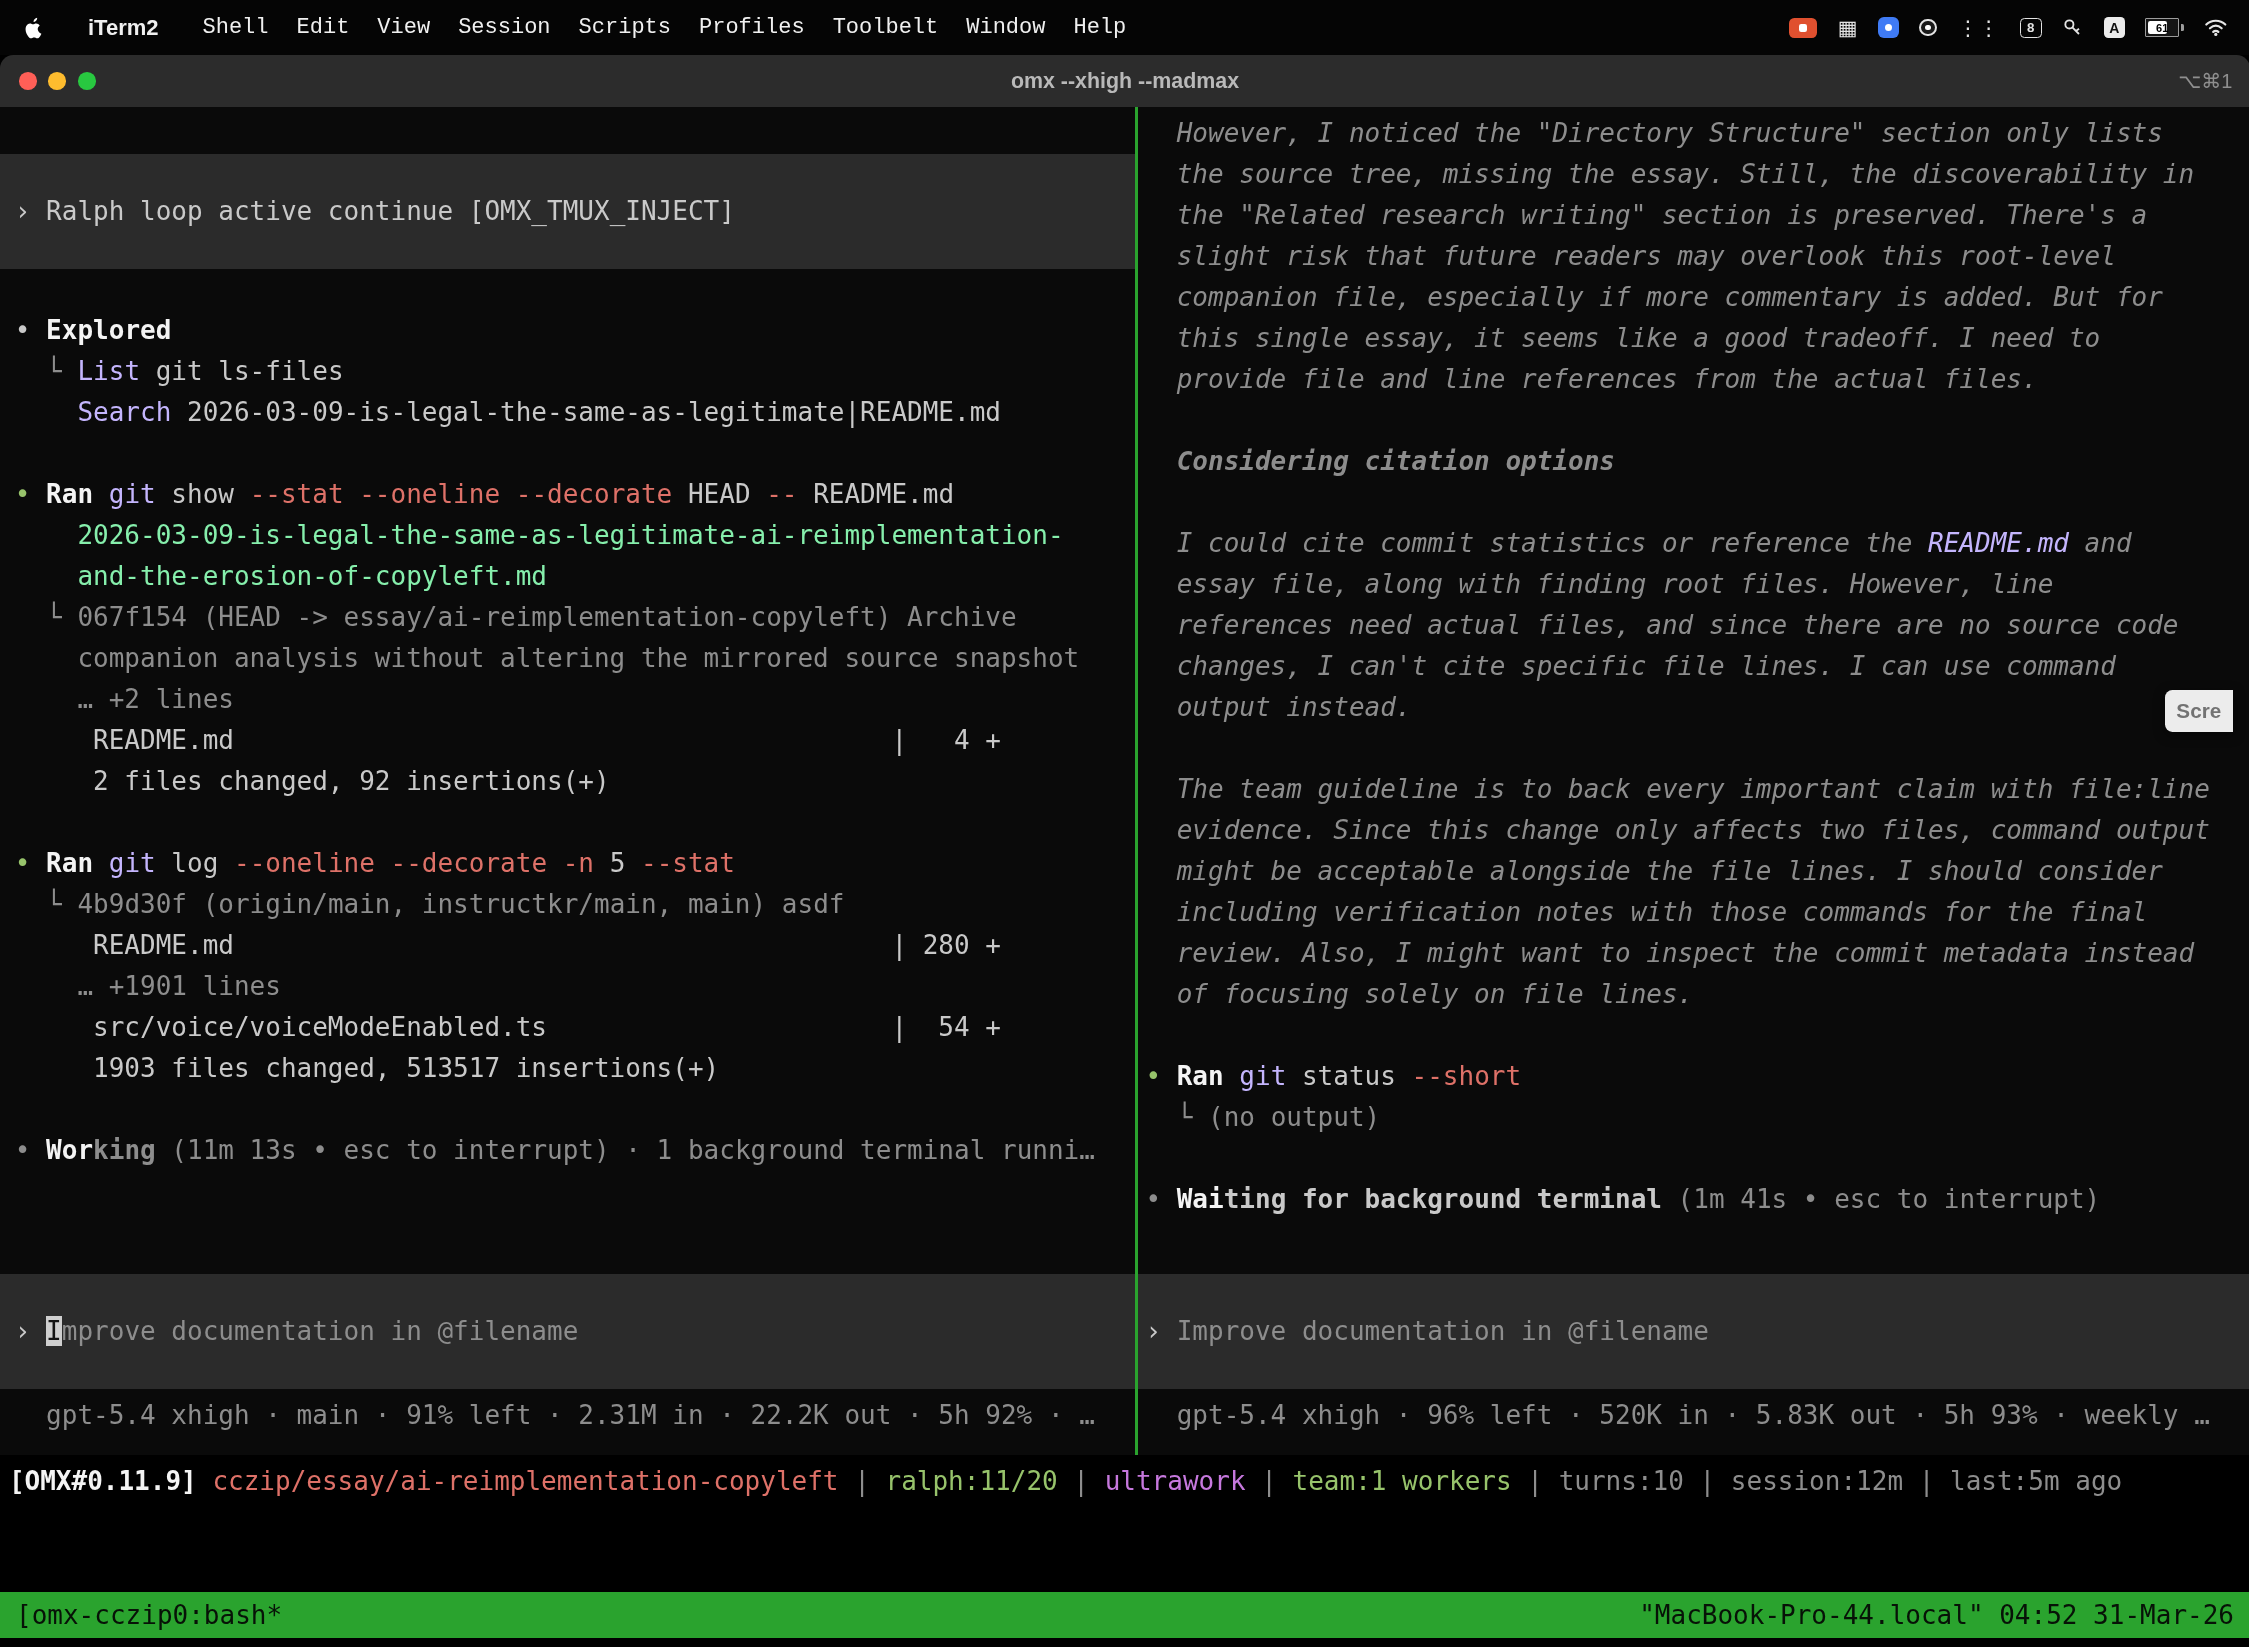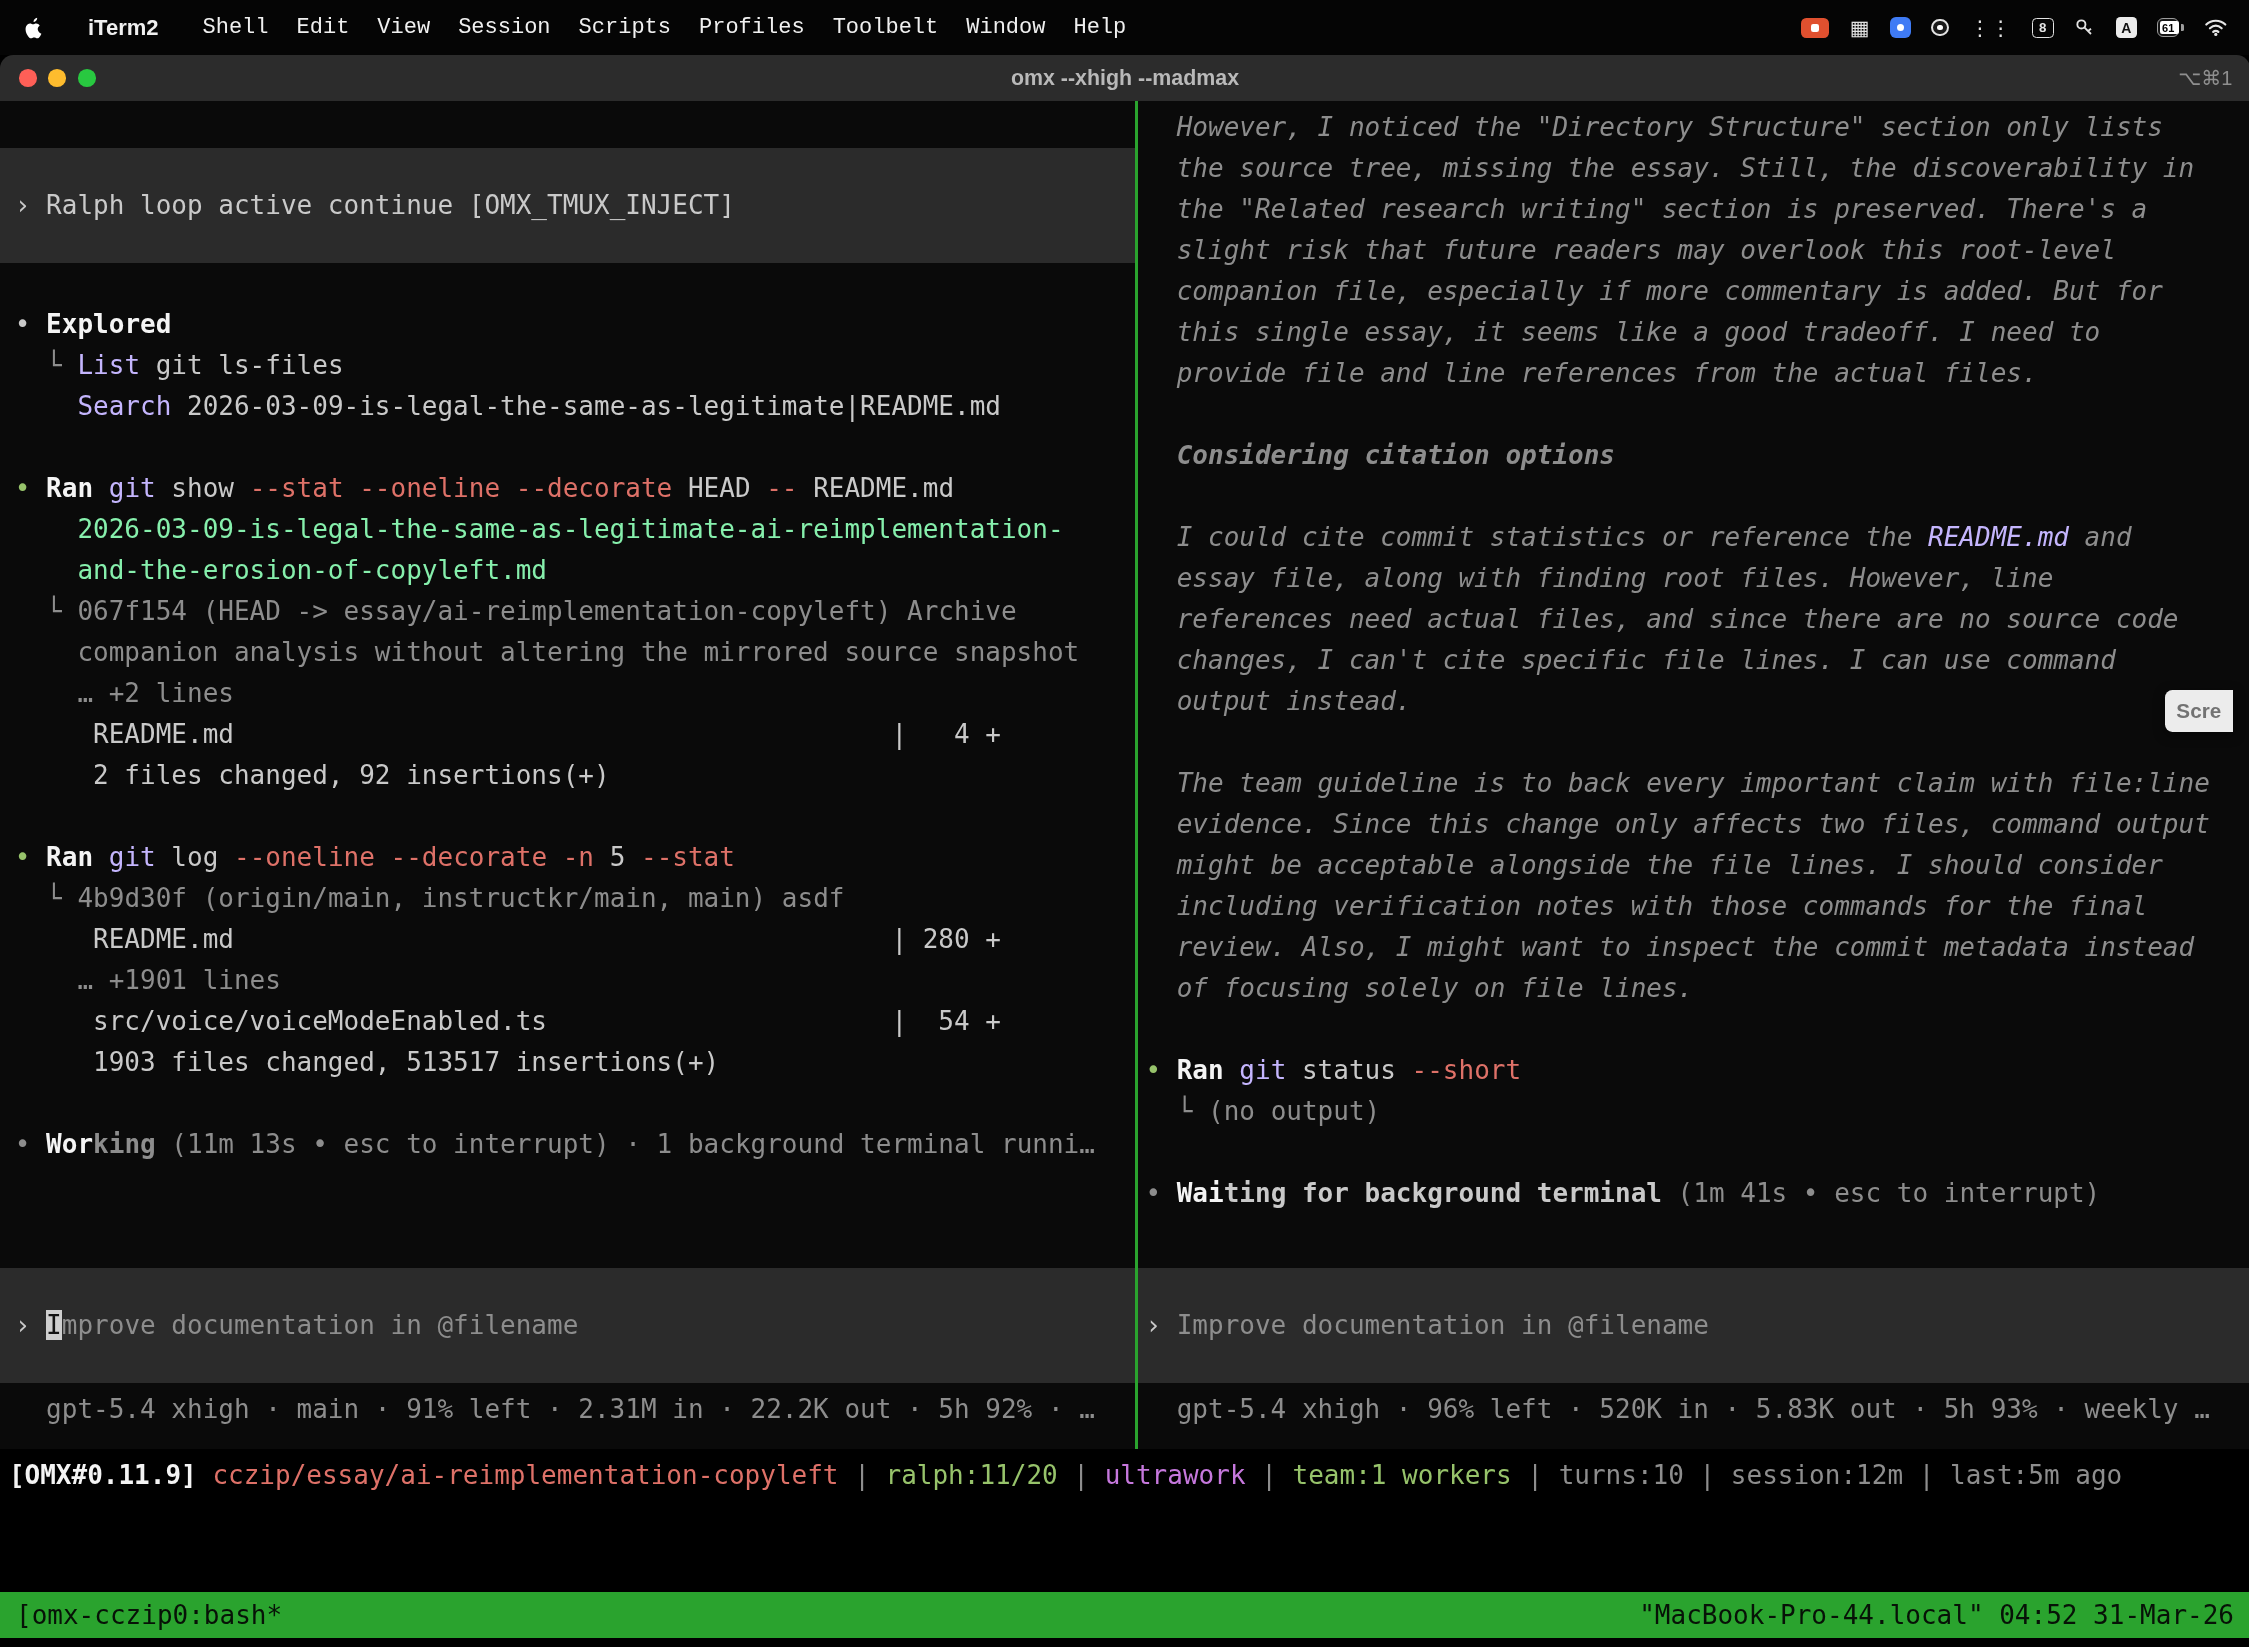--- a/index.html
+++ b/index.html
@@ -20,28 +20,28 @@
   .rec-dot { width:8px; height:8px; background:#fff; border-radius:2.2px; }
   .blueapp { width:20.7px; height:20.7px; background:#3f7bf5; border-radius:5.9px; }
   .blue-in { width:7.4px; height:7.4px; background:#fff; border-radius:50%; }
   .circleapp { width:17.7px; height:17.7px; border:2.2px solid #e3e3e3; border-radius:50%; background:#1a1a1a; }
   .dotc { width:5.9px; height:5.9px; background:#fff; border-radius:50%; }
   .key8 { width:22px; height:20px; border:1.5px solid #e3e3e3; border-radius:4.4px; color:#e3e3e3;
           font-family:"Liberation Sans", sans-serif; font-size:13.3px; font-weight:bold; }
   .abox { width:20.7px; height:20.7px; background:#ececec; border-radius:4.4px; color:#111;
           font-family:"Liberation Sans", sans-serif; font-size:14px; font-weight:bold; }
   .batt { display:inline-flex; align-items:center; }
-  .bat-body { width:22px; height:18.5px; border:1.5px solid #9c9c9c; border-radius:6px; position:relative; background:#151515; }
+  .bat-body { width:34px; height:18.5px; border:1.5px solid #9c9c9c; border-radius:1px; position:relative; background:#151515; }
   .bat-fill { position:absolute; left:1.5px; top:1.5px; bottom:1.5px; width:19px; background:#fff; border-radius:2.2px; }
   .bat-num { position:absolute; inset:0; display:flex; align-items:center; justify-content:center;
              font-family:"Liberation Sans", sans-serif; font-size:11px; font-weight:bold; color:#000; }
   .bat-tip { width:3px; height:7.4px; background:#9c9c9c; border-radius:0 1.5px 1.5px 0; margin-left:1.5px; }
 
   
-  .titlebar { height:46px; background:#2c2c2c; position:relative; display:flex; align-items:center;
+  .titlebar { height:52px; background:#2c2c2c; position:relative; display:flex; align-items:center;
               justify-content:center; border-radius:13.3px 13.3px 0 0;
               font-family:"Liberation Sans", sans-serif; }
   .lights { position:absolute; left:19px; top:0; bottom:0; display:flex; align-items:center; gap:11.8px; }
   .light { width:17.7px; height:17.7px; border-radius:50%; }
   .l-red { background:#ff5f57; } .l-yel { background:#febc2e; } .l-grn { background:#28c840; }
   .wtitle { color:#b9b9b9; font-size:21.4px; font-weight:bold; }
   .wshort { position:absolute; right:17.7px; color:#8f8f8f; font-size:20px; }
 
   
   .terminal { height:1348px; display:flex; background:#0a0a0a;

